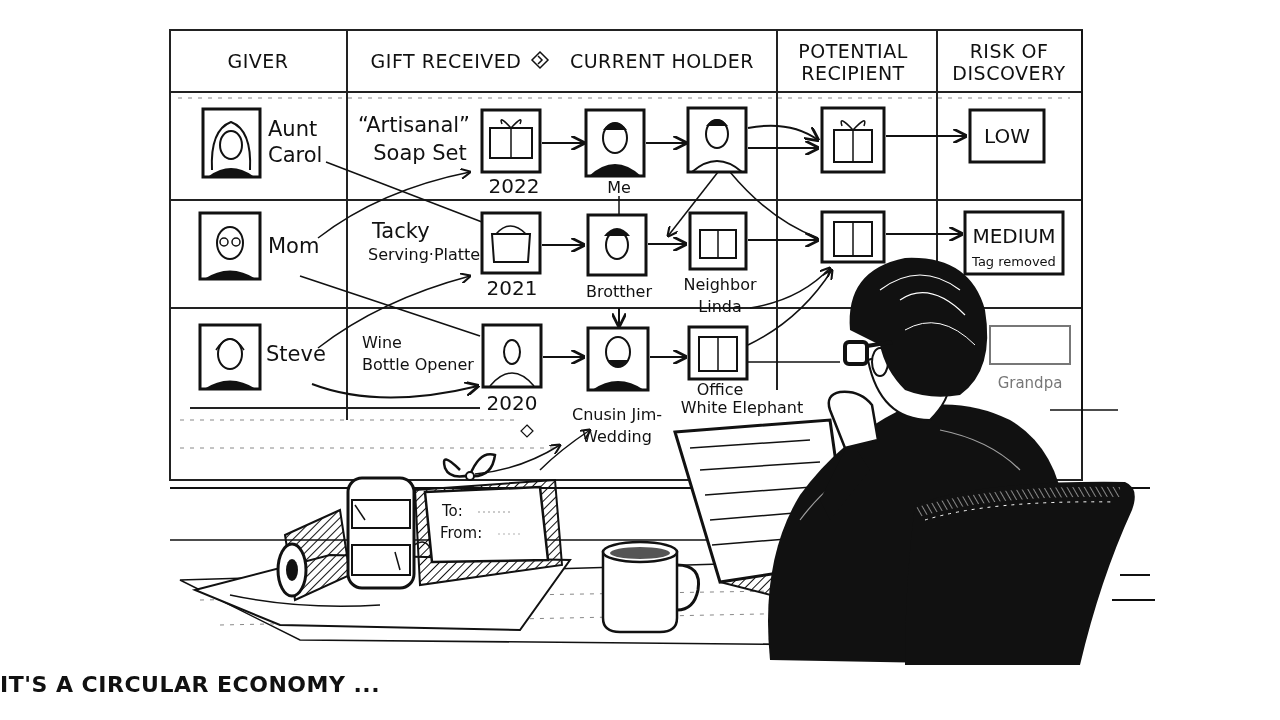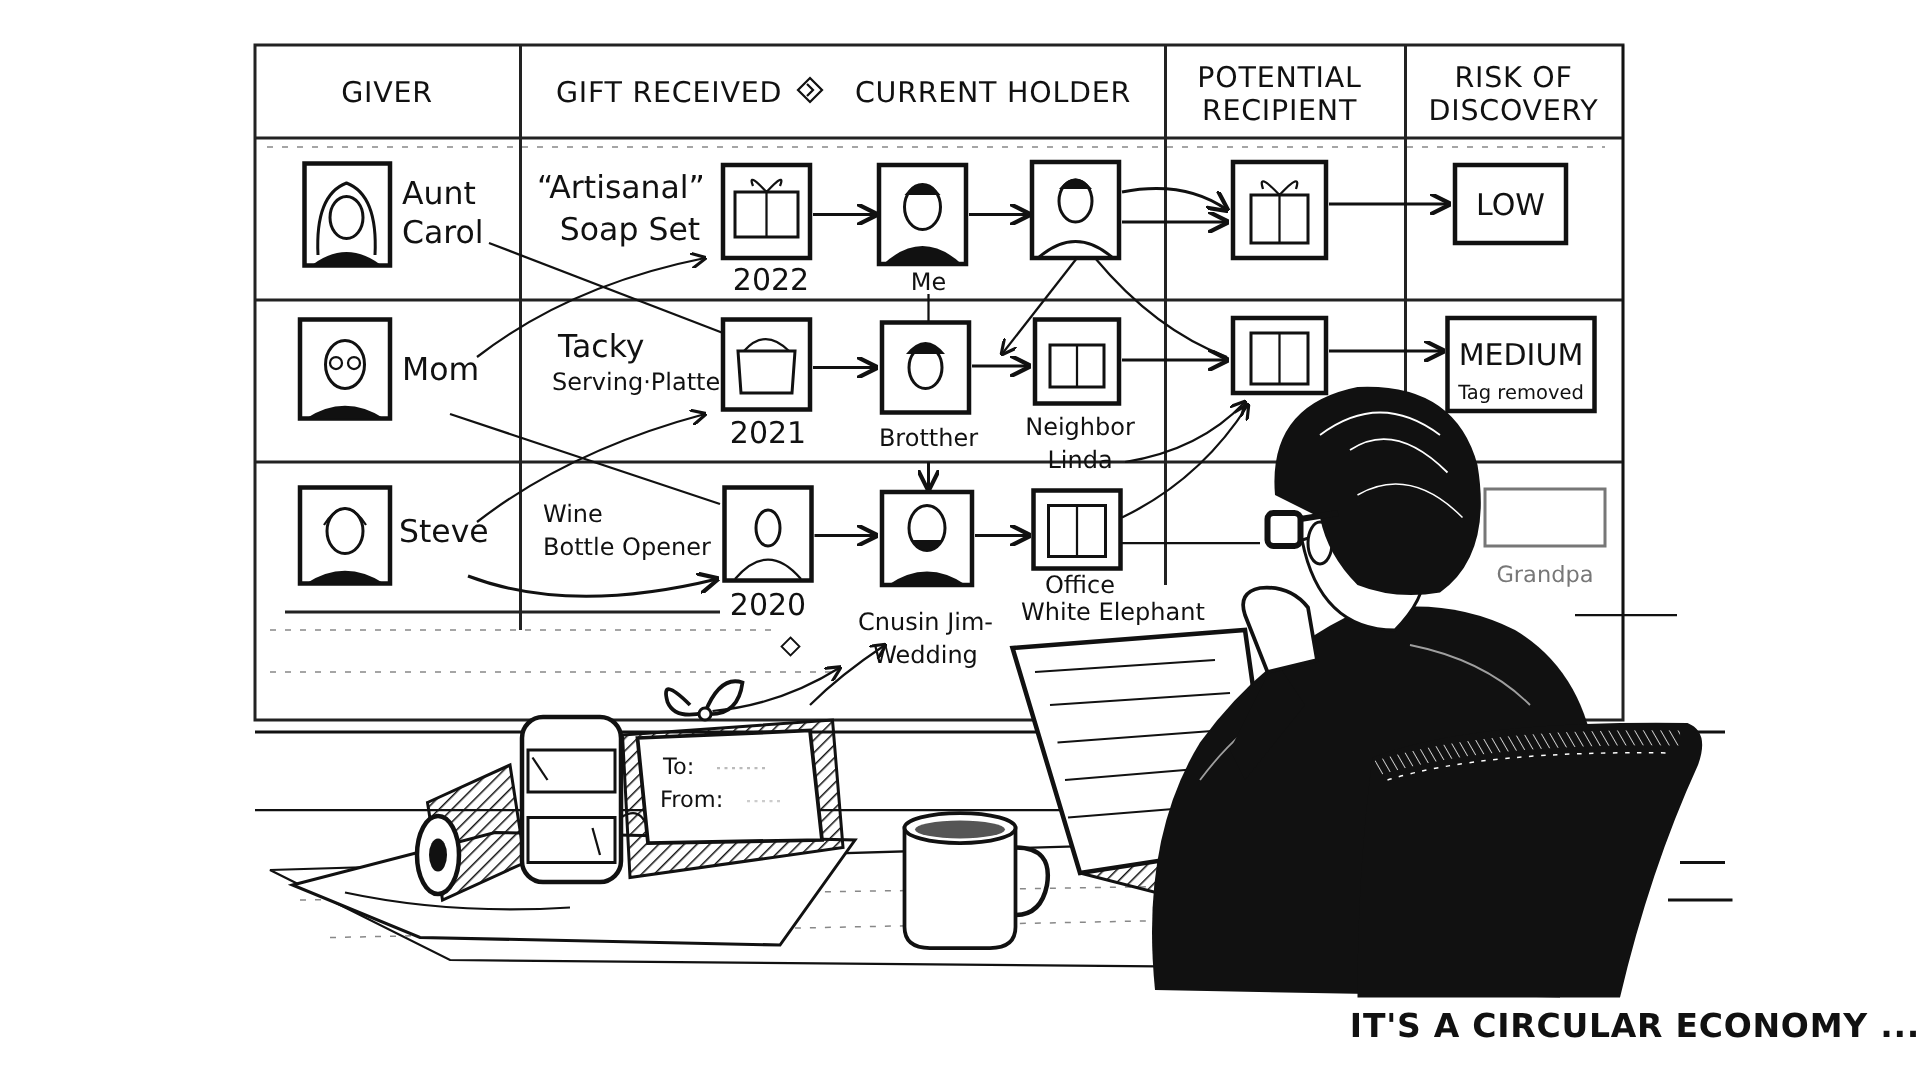--- a/index.html
+++ b/index.html
@@ -10,21 +10,21 @@
   .lbl { font-size:21px; }
   .lbl-s { font-size:16px; }
   .yr { font-size:20px; }
   .risk { font-size:20px; }
   .faint { fill:#777; }
   .line { stroke:#111; stroke-width:2; fill:none; }
   .thin { stroke:#111; stroke-width:1.5; fill:none; }
   .grid { stroke:#222; stroke-width:2; fill:none; }
   .hatch { stroke:#888; stroke-width:1; stroke-dasharray:4 6; fill:none; }
   .box { fill:#fff; stroke:#111; stroke-width:3; }
-  .caption { position:absolute; left:0; top:672px; width:1280px; text-align:right;
+  .caption { position:absolute; left:0; top:672px; width:1280px; text-align:left;
              font-family:"DejaVu Sans", sans-serif; font-weight:bold; font-size:22px; color:#111; letter-spacing:0.5px; }
 </style>
 </head>
 <body>
 
 <svg id="scene" viewBox="0 0 1280 720" xmlns="http://www.w3.org/2000/svg">
   <defs>
     <marker id="arr" viewBox="0 0 10 10" refX="9" refY="5" markerWidth="7" markerHeight="7" orient="auto-start-reverse">
       <path d="M0,0 L10,5 L0,10" fill="none" stroke="#111" stroke-width="2"></path>
     </marker>

